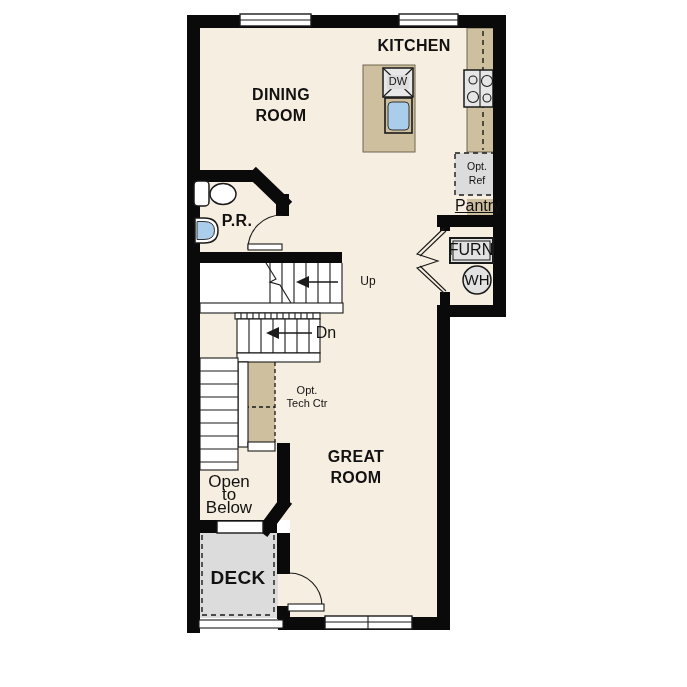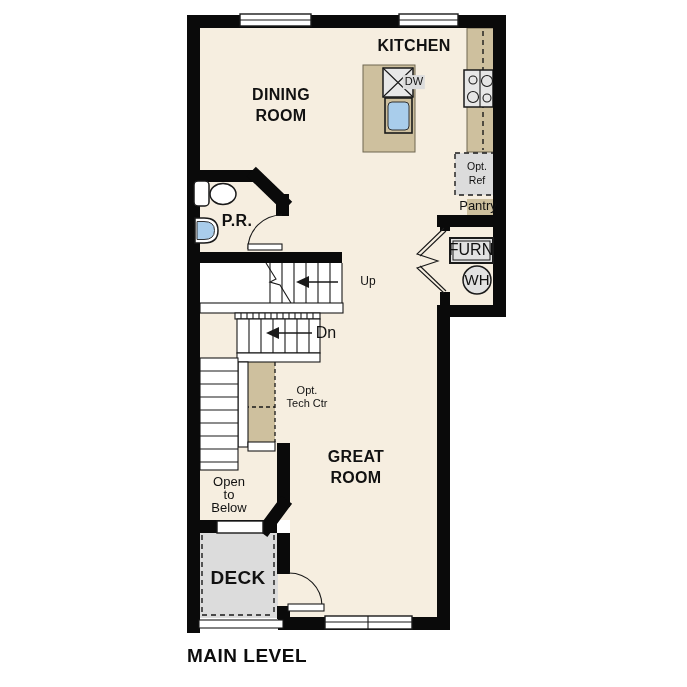--- a/index.html
+++ b/index.html
@@ -17,21 +17,21 @@
   .gray{fill:var(--fixture);}
   .dash{stroke:var(--outline);stroke-width:1.4;fill:none;stroke-dasharray:5 4;}
   .dash2{stroke:var(--outline);stroke-width:1.3;fill:none;stroke-dasharray:4 3;}
   .fixture-stroke{stroke:var(--outline);stroke-width:1.5;fill:#ffffff;}
   .arrowline{stroke:var(--outline);stroke-width:1.3;}
   .arrowhead{fill:var(--outline);}
   .lbl{position:absolute;transform:translate(-50%,-50%);white-space:pre-line;text-align:center;
        color:#111;line-height:1.25;}
   .b{font-weight:bold;letter-spacing:.3px;}
   .room{font-size:16px;line-height:21px;}
-  .small{font-size:11px;margin-left:16px;}
+  .small{font-size:11px;}
   .dwlbl{background:var(--fixture);padding:0 2px;}
   .title{position:absolute;transform:translate(0,-50%);font-weight:bold;font-size:19px;
          letter-spacing:.5px;color:#0d0d0d;white-space:nowrap;}
 </style>
 </head>
 <body>
 
 <div id="stage">
   <svg id="plan-svg" width="687" height="687" viewBox="0 0 687 687">
 
@@ -134,29 +134,28 @@
     <path d="M197 221.5 h7 q10.5 0 10.5 9 q0 9 -10.5 9 h-7 z" fill="var(--sink)" stroke="#333" stroke-width="1"></path>
   </svg>
 
   <div class="lbl b room" style="left:414px;top:45px;">KITCHEN</div>
   <div class="lbl b room" style="left:281px;top:105px;">DINING
 ROOM</div>
   <div class="lbl b room" style="left:356px;top:467px;">GREAT
 ROOM</div>
   <div class="lbl b" style="left:237px;top:221px;font-size:16px;">P.R.</div>
   <div class="lbl b" style="left:238px;top:578px;font-size:19px;">DECK</div>
-  <div class="lbl" style="left:229px;top:494px;font-size:13px;line-height:13px;">Open
+  <div class="lbl" style="left:229px;top:494px;font-size:17px;line-height:13px;">Open
 to
 Below</div>
 
   <div class="lbl" style="left:351px;top:281px;font-size:12px;padding-left:34px;">Up</div>
   <div class="lbl" style="left:326px;top:333px;font-size:16px;">Dn</div>
   <div class="lbl small dwlbl" style="left:398px;top:82px;">DW</div>
   <div class="lbl" style="left:477px;top:173px;font-size:10.5px;line-height:14px;">Opt.
 Ref</div>
-  <div class="lbl" style="left:478px;top:206px;font-size:13px;">Pantry</div>
+  <div class="lbl" style="left:478px;top:206px;font-size:16px;text-decoration:underline;">Pantry</div>
   <div class="lbl" style="left:471px;top:250px;font-size:16px;">FURN</div>
   <div class="lbl" style="left:477px;top:280px;font-size:15px;">WH</div>
   <div class="lbl" style="left:307px;top:397px;font-size:11px;line-height:13px;">Opt.
 Tech Ctr</div>
 
-  <div class="title" style="left:187px;top:656px;">MAIN LEVEL</div>
 </div>
 
 </body></html>

